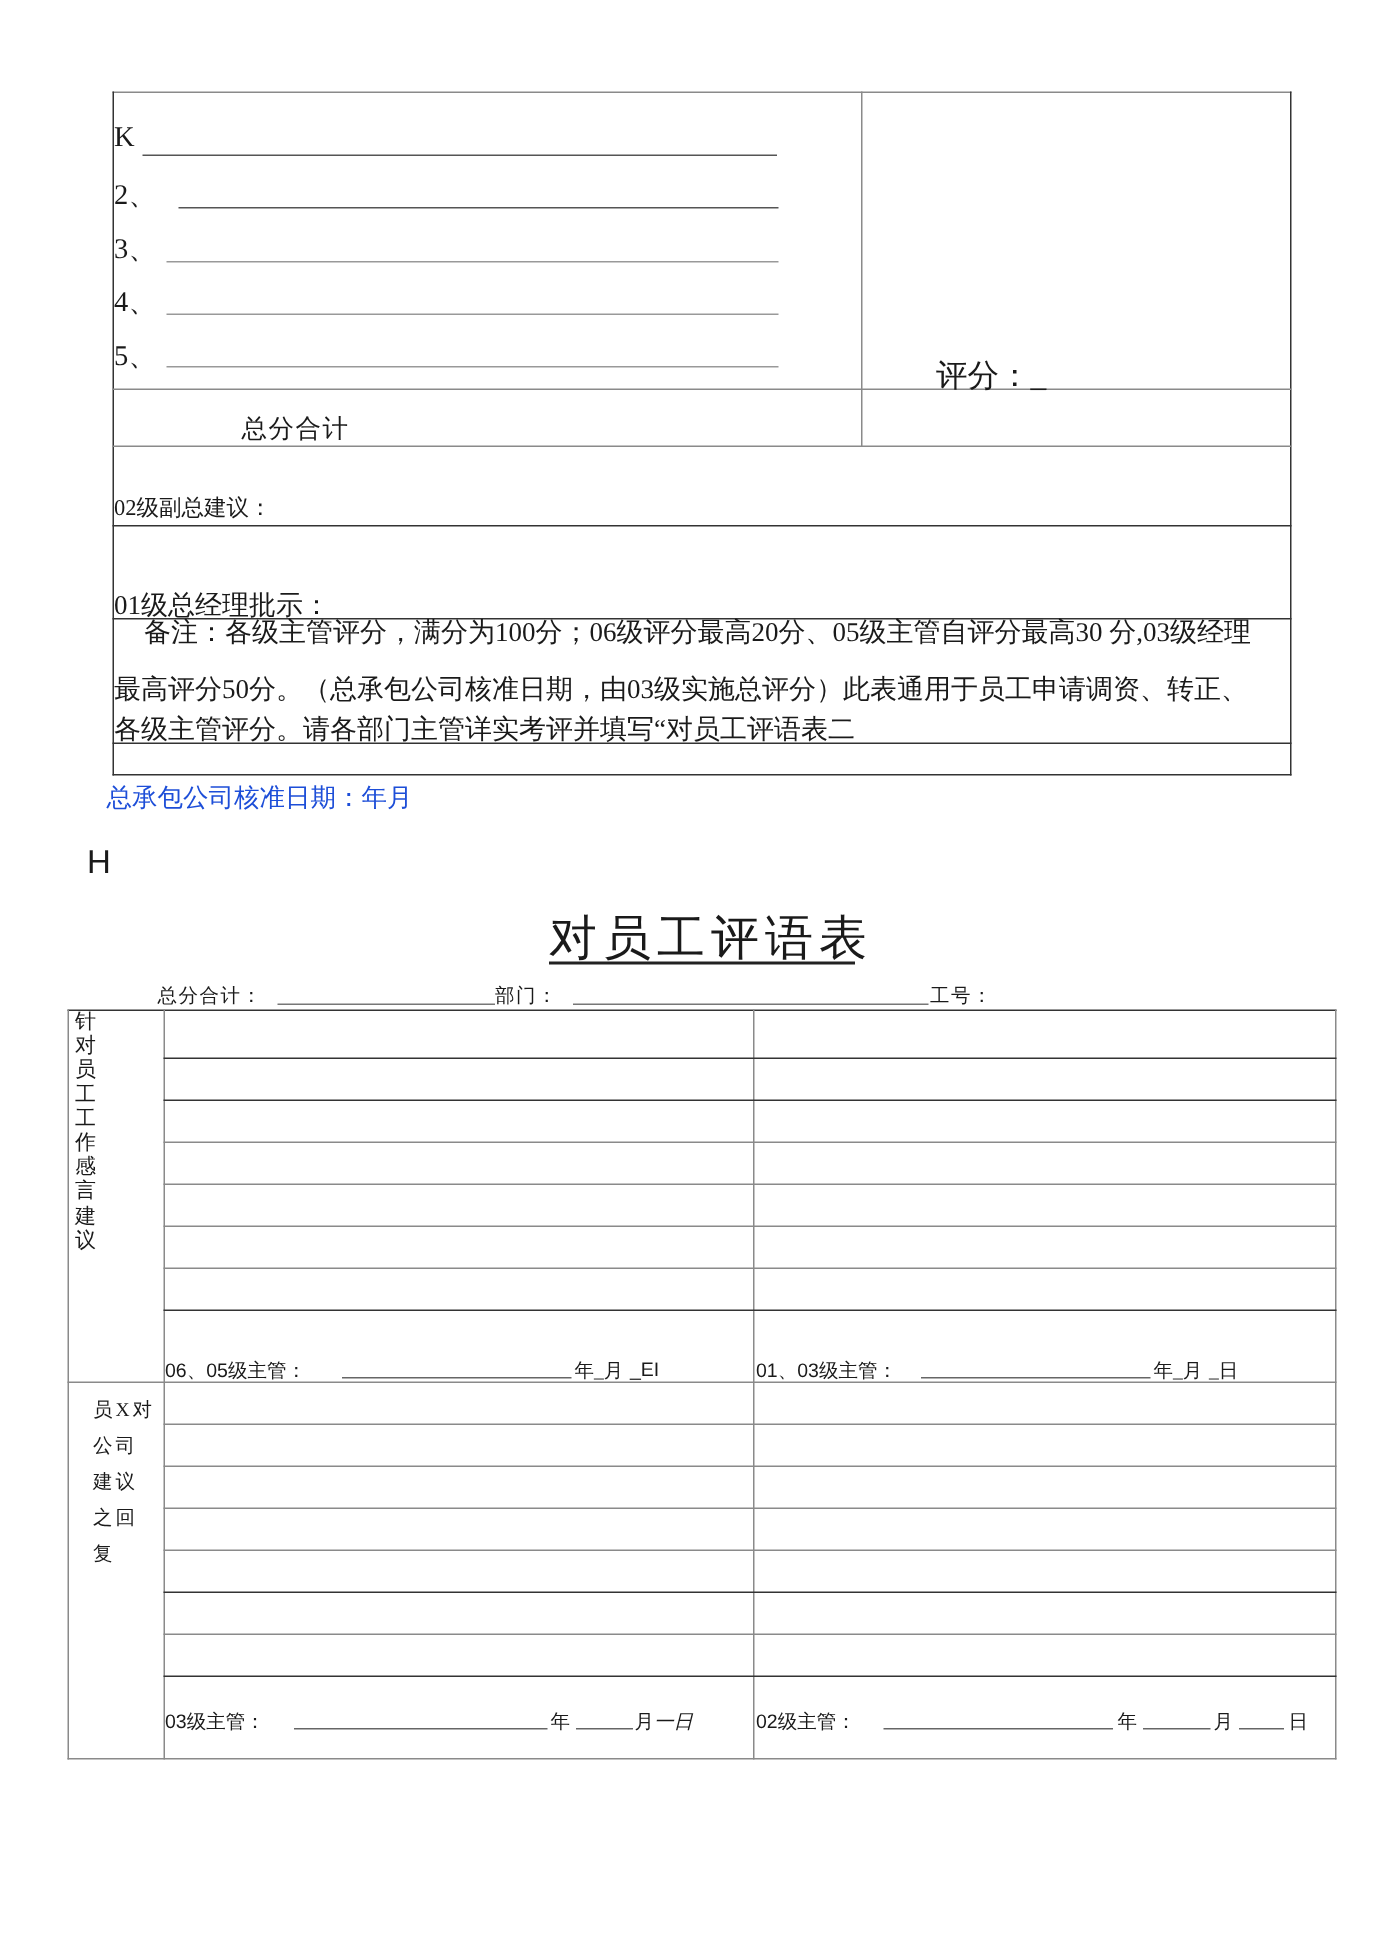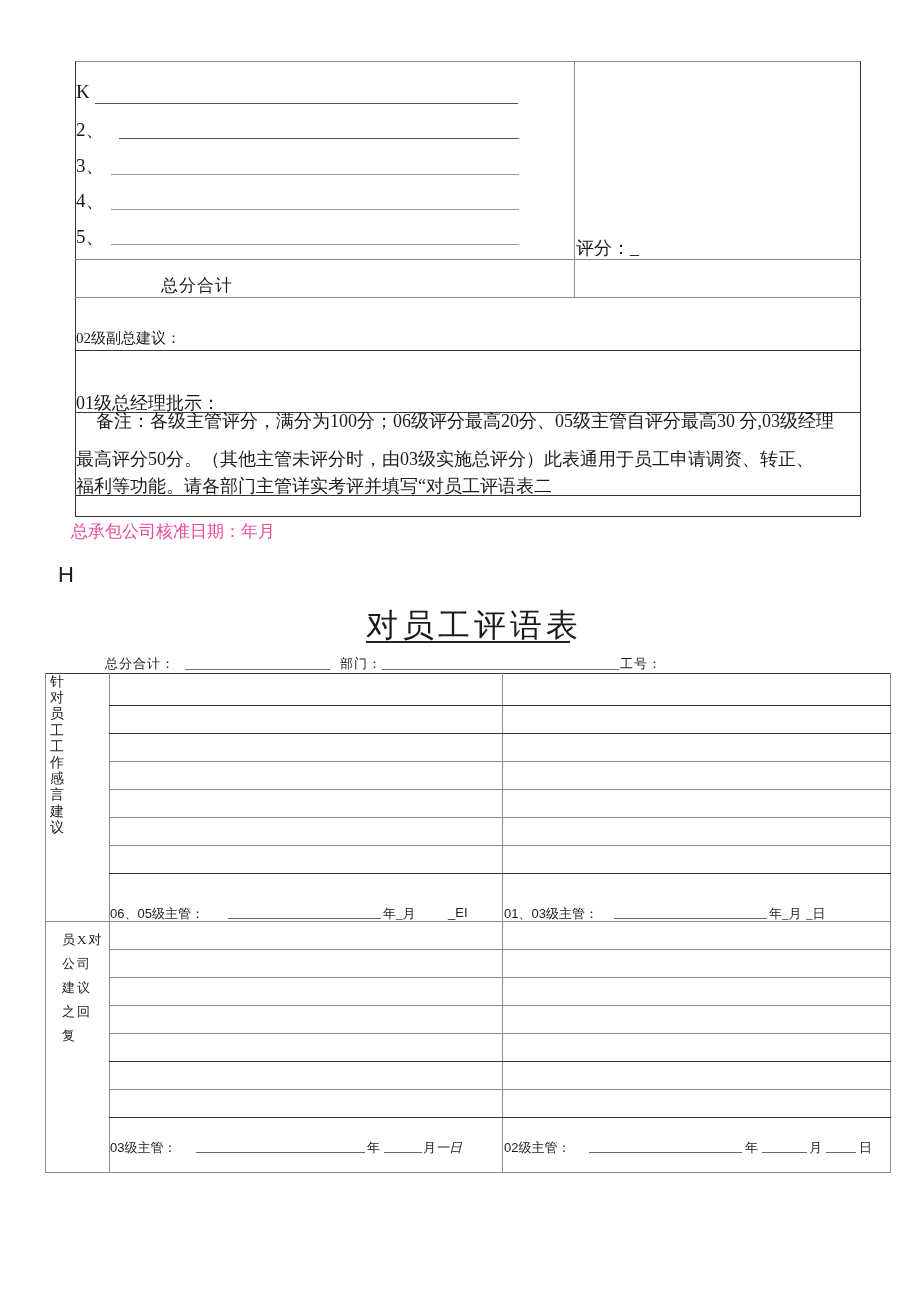--- a/index.html
+++ b/index.html
@@ -42,45 +42,45 @@
 
   <span class="txt top-item" style="left:76px;top:153px;">3、</span>
   <div class="uline" style="left:111px;top:174px;width:408px;background:#999;"></div>
 
   <span class="txt top-item" style="left:76px;top:188px;">4、</span>
   <div class="uline" style="left:111px;top:209px;width:408px;background:#999;"></div>
 
   <span class="txt top-item" style="left:76px;top:224px;">5、</span>
   <div class="uline" style="left:111px;top:244px;width:408px;background:#999;"></div>
 
-  <span class="txt" style="left:576px;top:236px;font-size:18px;">评分：_</span>
+  <span class="txt" style="left:576px;top:236px;font-size:21px;padding-left:48px;">评分：_</span>
 
   <span class="txt" style="left:161px;top:274px;font-size:17px;letter-spacing:1px;">总分合计</span>
   <div class="abs" style="left:575px;top:260px;width:285px;height:37px;"></div>
 
   <span class="txt top-item" style="left:76px;top:329px;font-size:15px;">02级副总建议：</span>
 
   <span class="txt top-item" style="left:76px;top:391px;font-size:18px;">01级总经理批示：</span>
 
   <span class="txt note" style="left:76px;top:409px;margin-left:20px;">备注：各级主管评分，满分为100分；06级评分最高20分、05级主管自评分最高30 分,03级经理</span>
-  <span class="txt note" style="left:76px;top:447px;">最高评分50分。（其他主管未评分时，由03级实施总评分）此表通用于员工申请调资、转正、</span>
-  <span class="txt note" style="left:76px;top:474px;">福利等功能。请各部门主管详实考评并填写“对员工评语表二</span>
+  <span class="txt note" style="left:76px;top:447px;">最高评分50分。（总承包公司核准日期，由03级实施总评分）此表通用于员工申请调资、转正、</span>
+  <span class="txt note" style="left:76px;top:474px;">各级主管评分。请各部门主管详实考评并填写“对员工评语表二</span>
 </div>
 
-<span class="txt" style="left:71px;top:520px;font-size:17px;color:#ec4899;">总承包公司核准日期：年月</span>
+<span class="txt" style="left:71px;top:520px;font-size:17px;color:#1d4ed8;">总承包公司核准日期：年月</span>
 
 <span class="txt sans" style="left:58px;top:562px;font-size:22px;">H</span>
 
 <div>
   <span class="txt" style="left:366px;top:604px;font-size:32px;letter-spacing:4px;">对员工评语表</span>
   <div class="abs" style="left:366px;top:641px;width:204px;height:2px;background:#222;"></div>
 
   <span class="txt small" style="left:105px;top:655px;">总分合计：</span>
   <div class="uline" style="left:185px;top:669px;width:145px;background:#777;"></div>
-  <span class="txt small" style="left:340px;top:655px;">部门：</span>
+  <span class="txt small" style="left:330px;top:655px;">部门：</span>
   <div class="uline" style="left:382px;top:669px;width:237px;background:#777;"></div>
   <span class="txt small" style="left:620px;top:655px;">工号：</span>
   <div class="abs" style="left:662px;top:655px;width:120px;height:16px;"></div>
 
   <div class="abs line-dark" style="left:45px;top:673px;width:846px;height:1px;"></div>
   <div class="abs line-gray" style="left:45px;top:673px;width:1px;height:500px;"></div>
   <div class="abs line-gray" style="left:890px;top:673px;width:1px;height:500px;"></div>
   <div class="abs line-gray" style="left:45px;top:1172px;width:846px;height:1px;"></div>
   <div class="abs line-gray" style="left:109px;top:673px;width:1px;height:500px;"></div>
   <div class="abs line-gray" style="left:502px;top:673px;width:1px;height:500px;"></div>
@@ -107,21 +107,21 @@
     <div>议</div>
   </div>
 
   <div class="abs" style="left:110px;top:674px;width:392px;height:199px;"></div>
   <div class="abs" style="left:503px;top:674px;width:387px;height:199px;"></div>
 
   <span class="txt small sans" style="left:110px;top:905px;letter-spacing:0;">06、05级主管：</span>
   <div class="uline" style="left:228px;top:918px;width:153px;background:#666;"></div>
   <span class="txt small" style="left:383px;top:905px;letter-spacing:0;">年</span>
   <span class="txt small" style="left:396px;top:905px;letter-spacing:0;">_月</span>
-  <span class="txt small sans" style="left:420px;top:905px;letter-spacing:0;margin-left:28px;">_EI</span>
+  <span class="txt small sans" style="left:420px;top:905px;letter-spacing:0;">_EI</span>
 
   <span class="txt small sans" style="left:504px;top:905px;letter-spacing:0;">01、03级主管：</span>
   <div class="uline" style="left:614px;top:918px;width:153px;background:#666;"></div>
   <span class="txt small" style="left:769px;top:905px;letter-spacing:0;">年</span>
   <span class="txt small" style="left:782px;top:905px;letter-spacing:0;">_月</span>
   <span class="txt small" style="left:806px;top:905px;letter-spacing:0;">_日</span>
 
   <div class="abs line-gray" style="left:109px;top:949px;width:782px;height:1px;"></div>
   <div class="abs line-gray" style="left:109px;top:977px;width:782px;height:1px;"></div>
   <div class="abs line-gray" style="left:109px;top:1005px;width:782px;height:1px;"></div>

